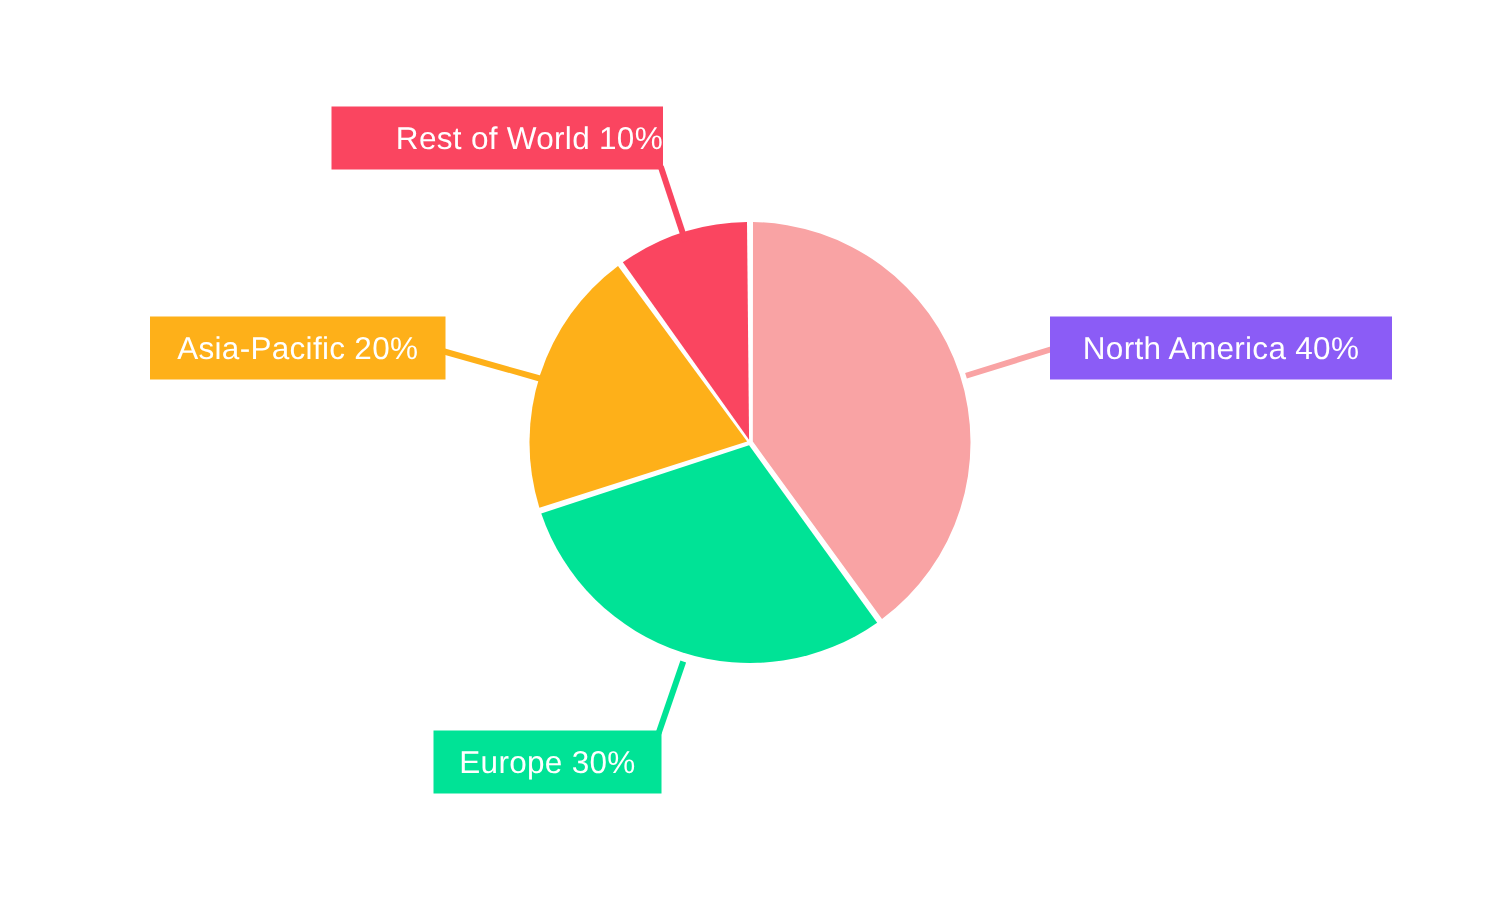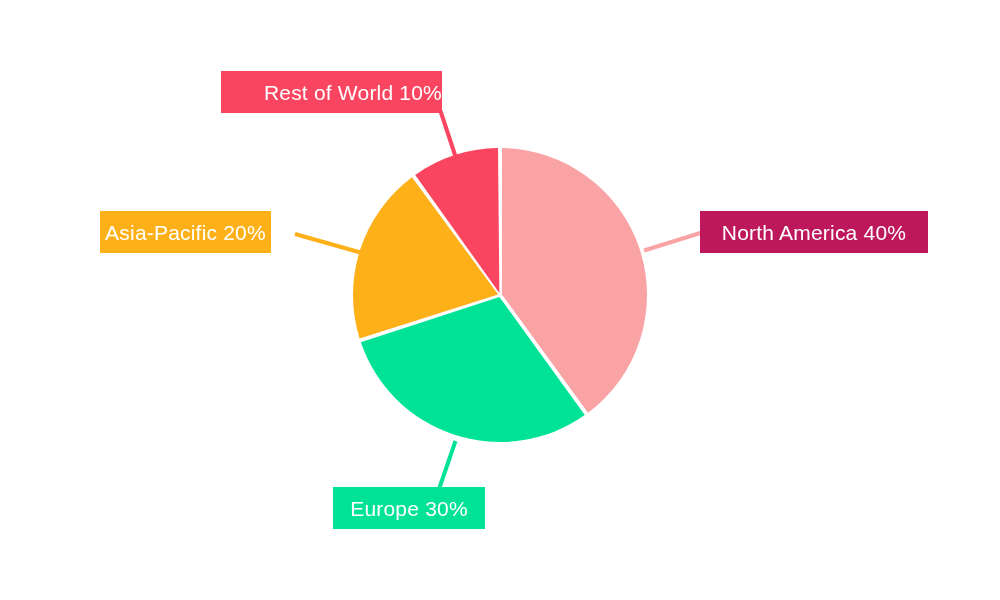--- a/index.html
+++ b/index.html
@@ -44,21 +44,21 @@
   }
   #label-europe {
     left: 289px;
     top: 487px;
     width: 152px;
     height: 42px;
   }
   #label-asia-pacific {
     left: 100px;
     top: 211px;
-    width: 171px;
+    width: 197px;
     height: 42px;
     align-items: center;
   }
   #label-rest-of-world {
     left: 221px;
     top: 71px;
     width: 221px;
     height: 42px;
     justify-content: flex-end;
   }
@@ -79,25 +79,25 @@
 
     <g>
       <path d="M 644.0 250.5 L 702.0 232.5" stroke="#f9a3a4" stroke-width="4" fill="none"></path>
       <path d="M 455.5 441.0 L 439.0 489.0" stroke="#00e396" stroke-width="4" fill="none"></path>
       <path d="M 360.5 252.5 L 295.0 234.0" stroke="#feb019" stroke-width="4" fill="none"></path>
       <path d="M 457.0 161.0 L 440.5 111.0" stroke="#fa4560" stroke-width="4" fill="none"></path>
     </g>
 
   </svg>
 
-  <div class="data-label" id="label-north-america" style="background:#be185d;">
+  <div class="data-label" id="label-north-america" style="background:#8b5cf6;">
     <span>North America 40%</span>
   </div>
 
-  <div class="data-label" id="label-europe" style="background:#00e396;margin-left:44px;">
+  <div class="data-label" id="label-europe" style="background:#00e396;">
     <span>Europe 30%</span>
   </div>
 
   <div class="data-label" id="label-asia-pacific" style="background:#feb019;">
     <span>Asia-Pacific 20%</span>
   </div>
 
   <div class="data-label" id="label-rest-of-world" style="background:#fa4560;">
     <span>Rest of World 10%</span>
   </div>

